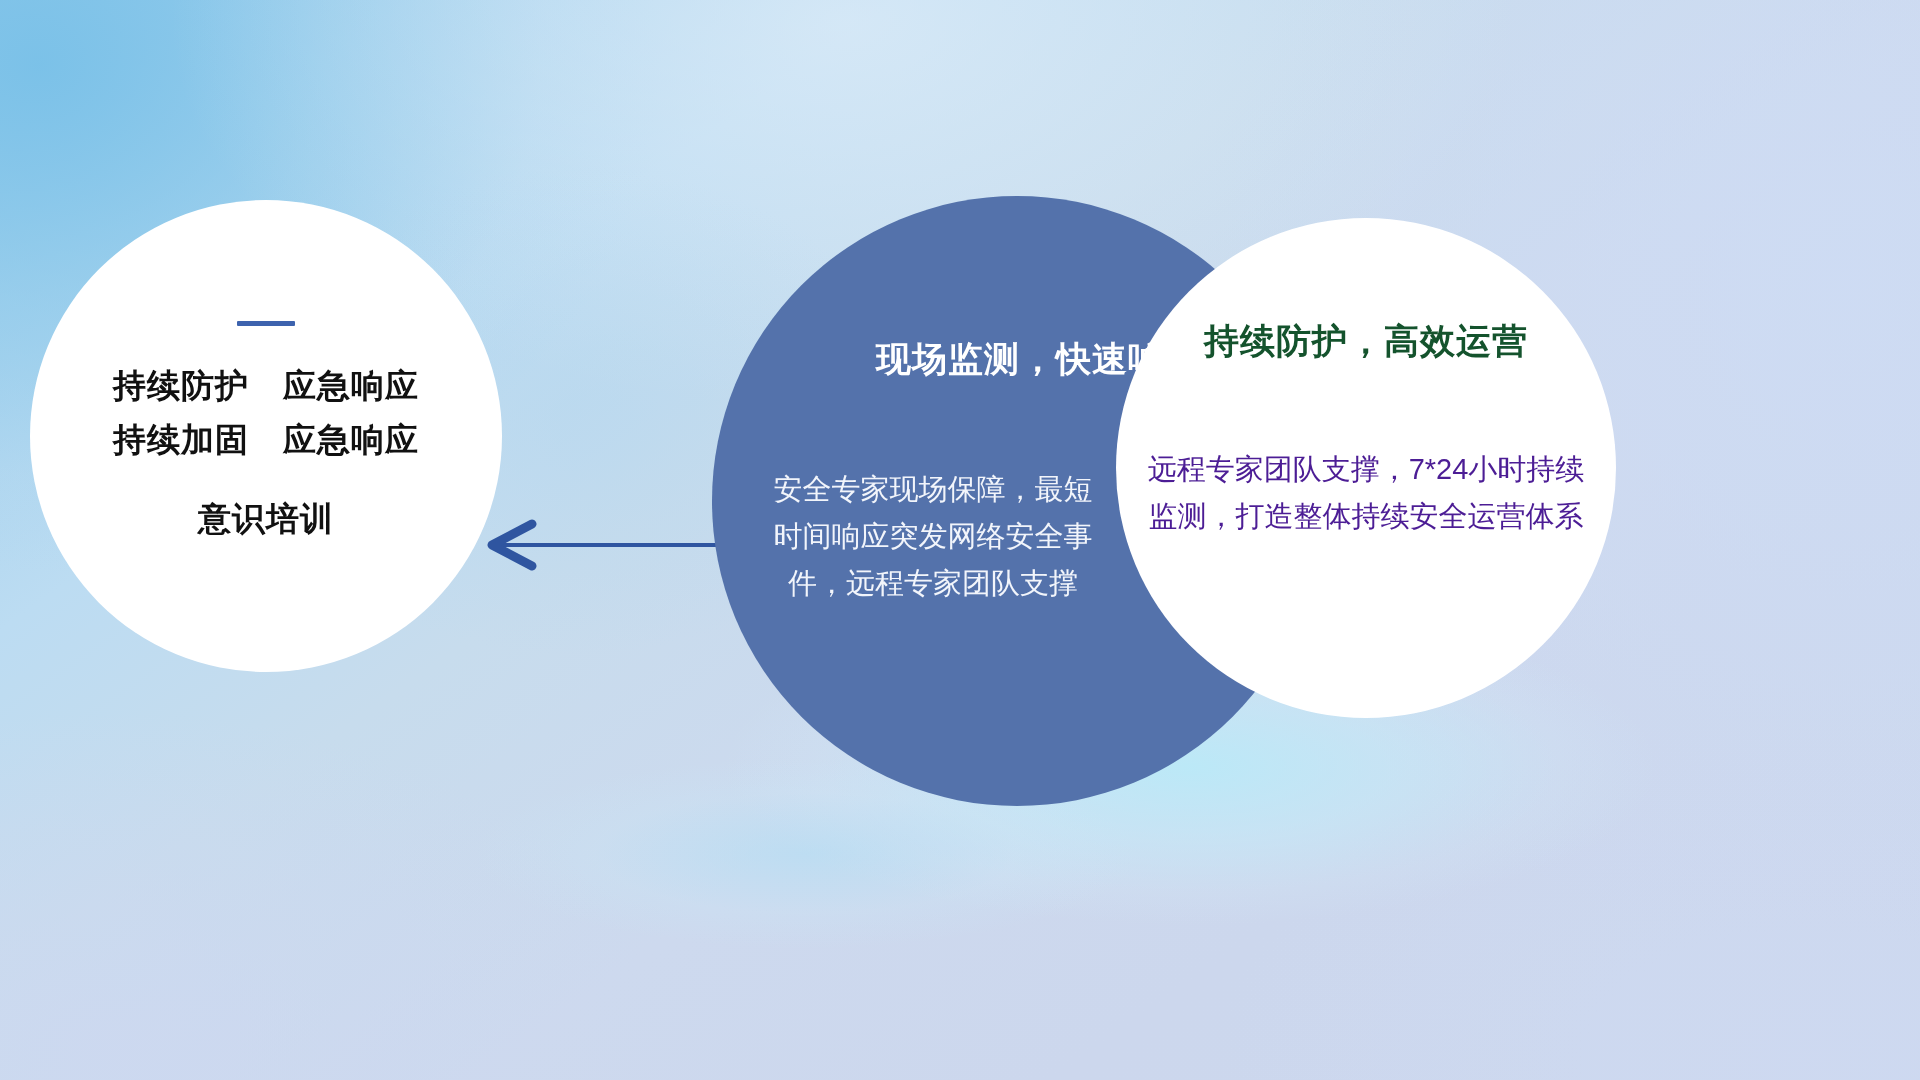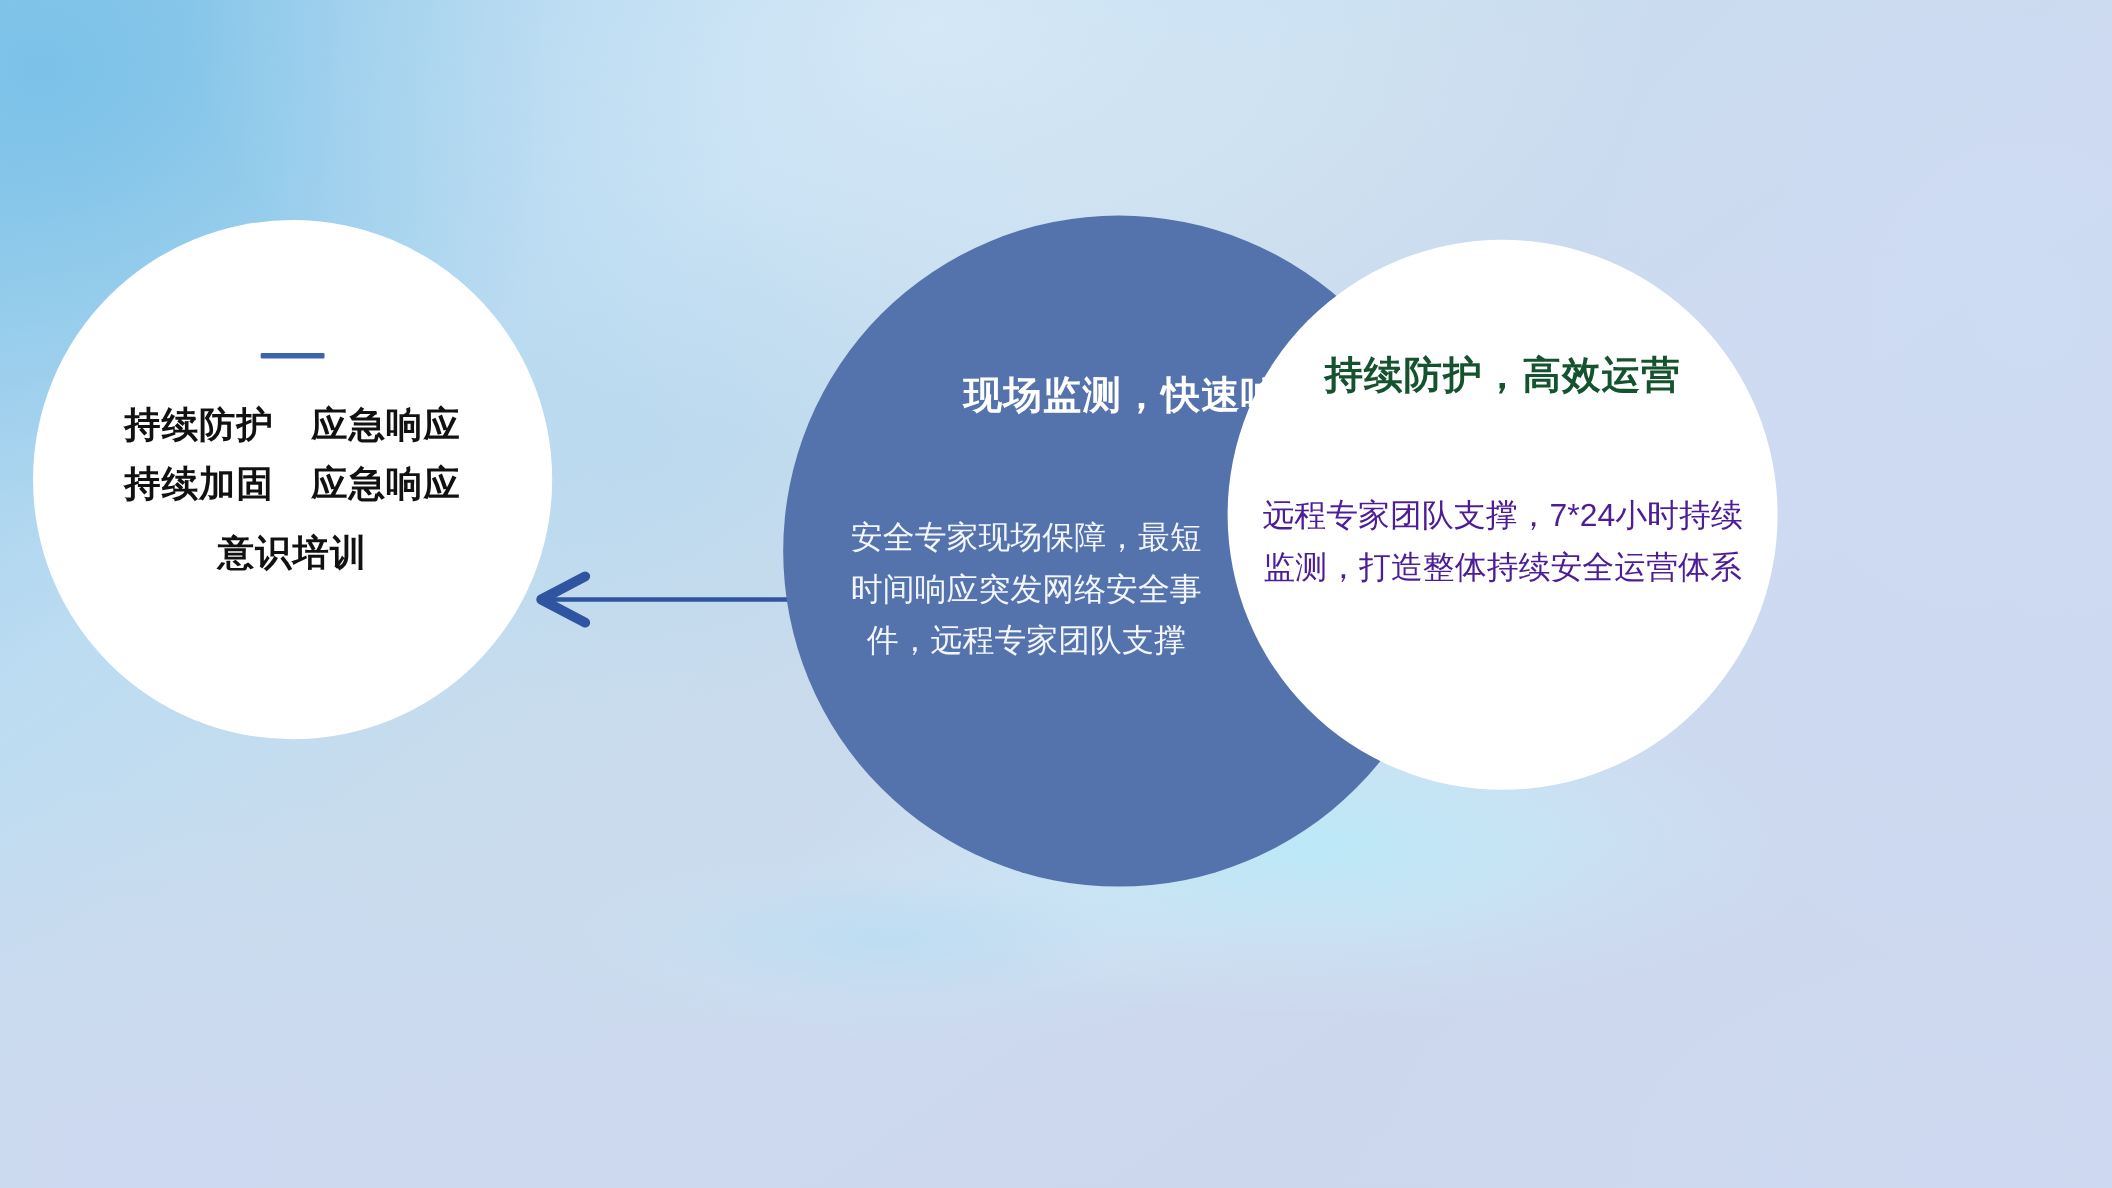--- a/index.html
+++ b/index.html
@@ -154,21 +154,21 @@
     justify-content: center;
     gap: 34px;
     font-size: 33px;
     font-weight: bold;
     color: #111111;
     letter-spacing: 1px;
     line-height: 1.1;
     white-space: nowrap;
   }
   .left-row.single {
-    margin-top: 8px;
+    margin-top: 24px;
   }
   
   .mid-content {
     position: absolute;
     left: 712px;
     top: 196px;
     width: 610px;
     height: 610px;
     z-index: 4;
   }

